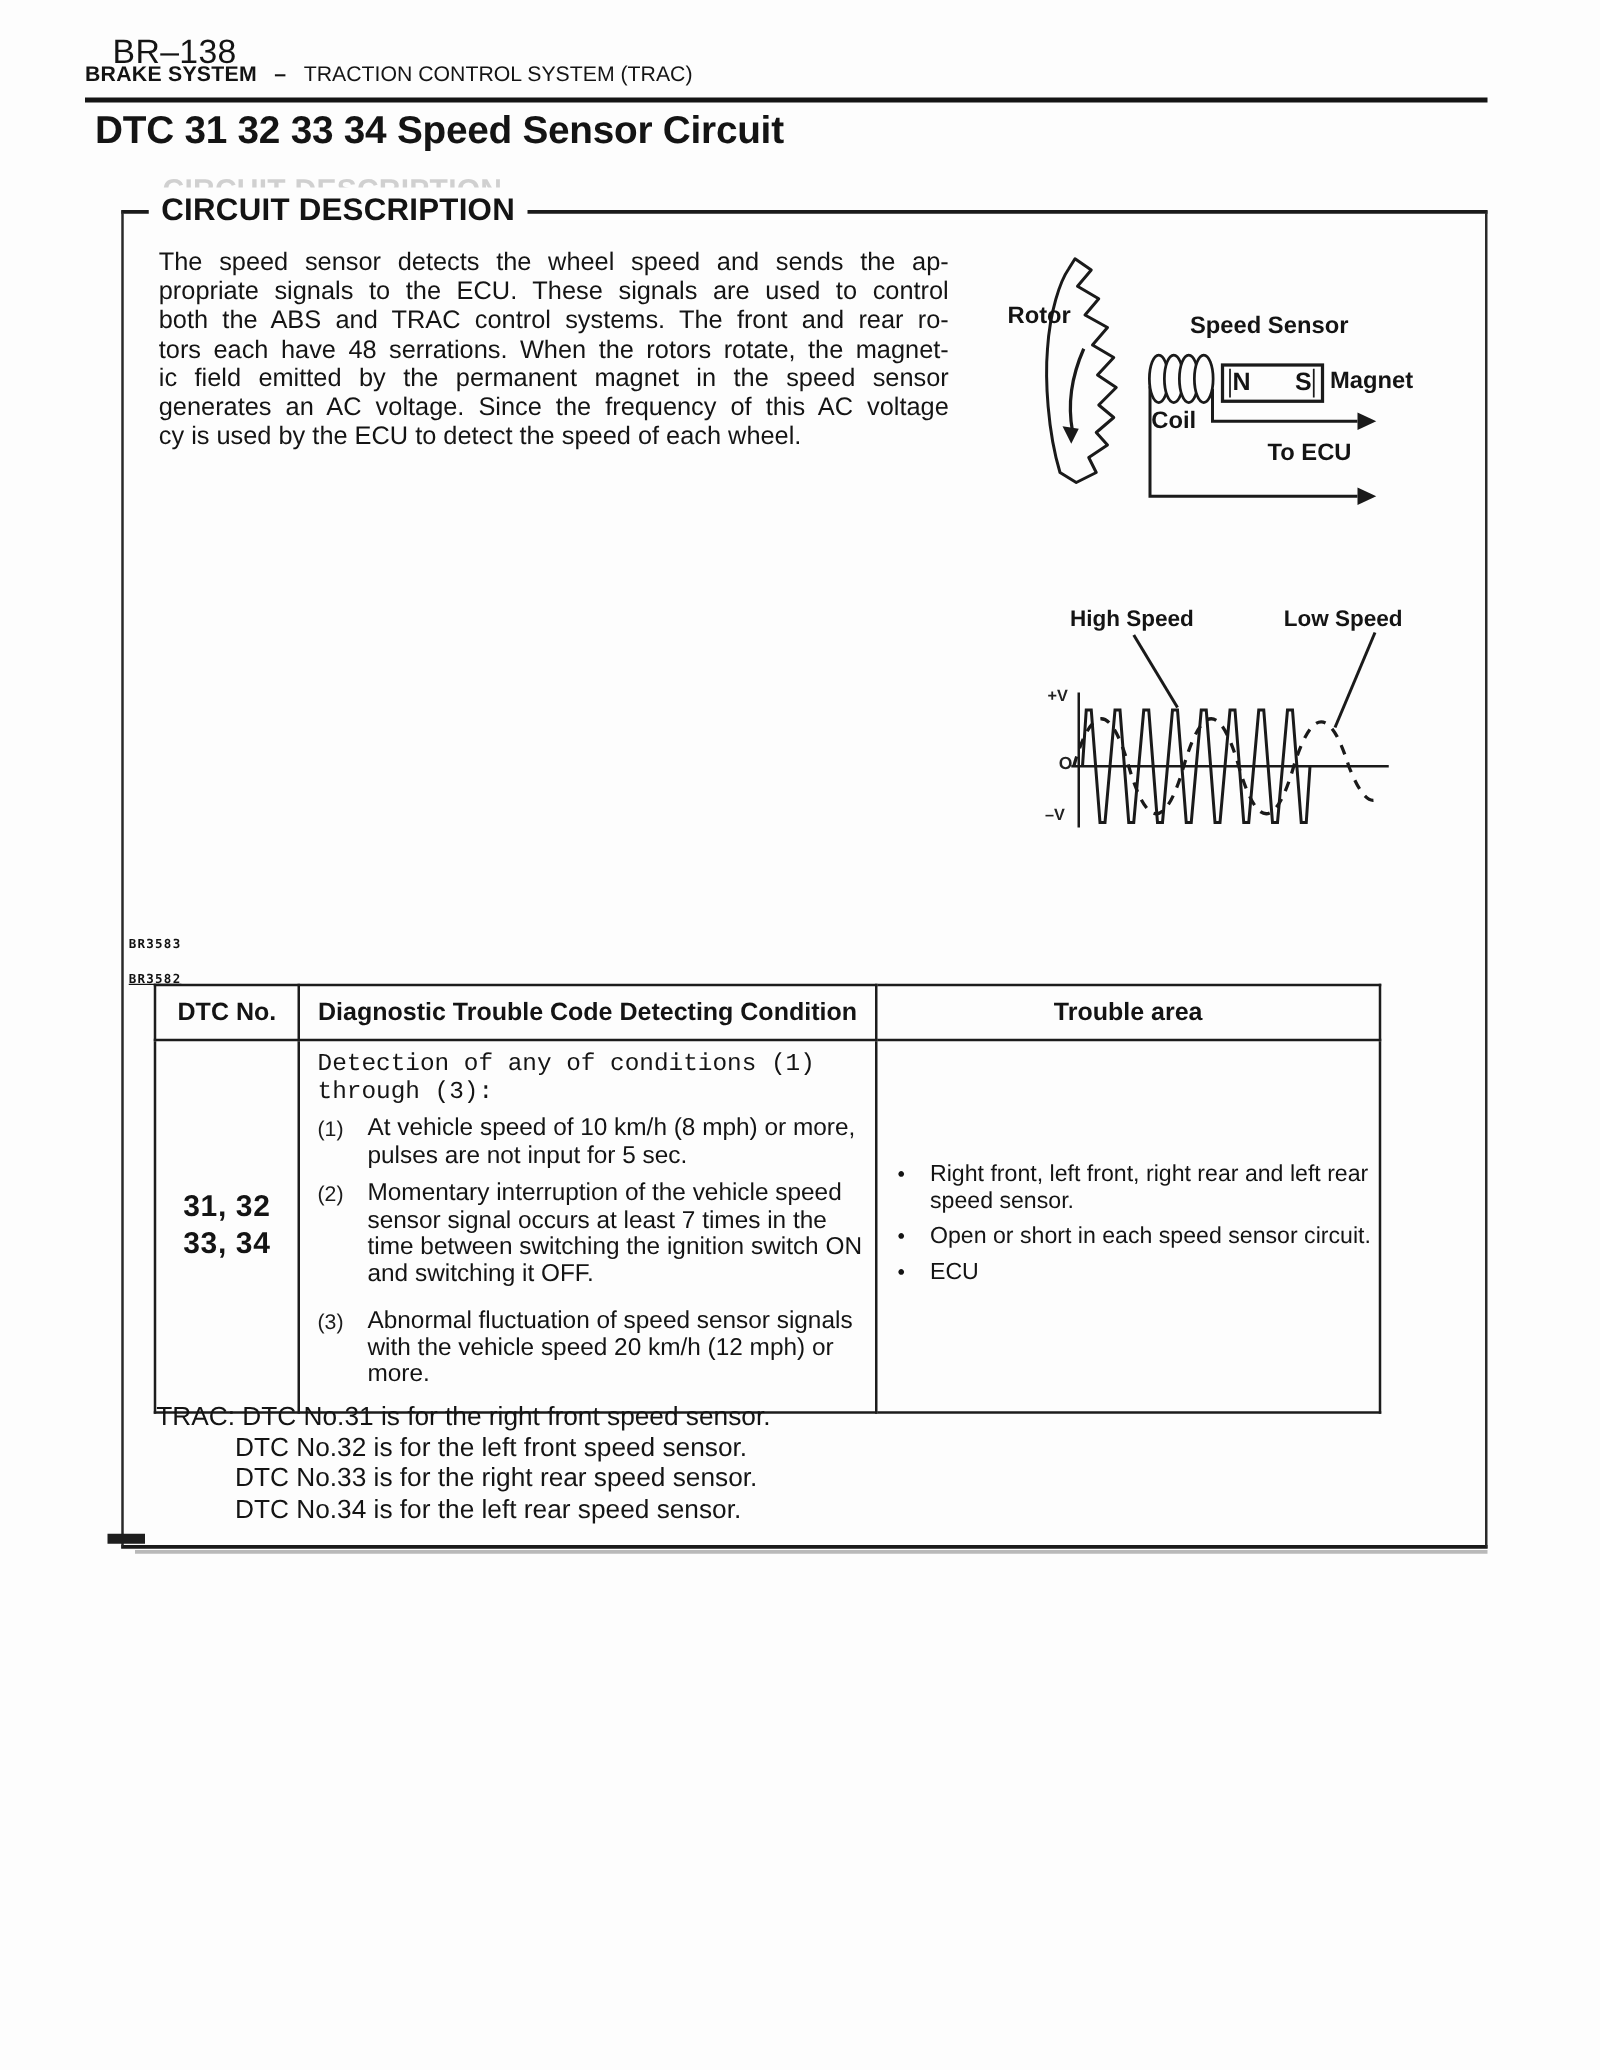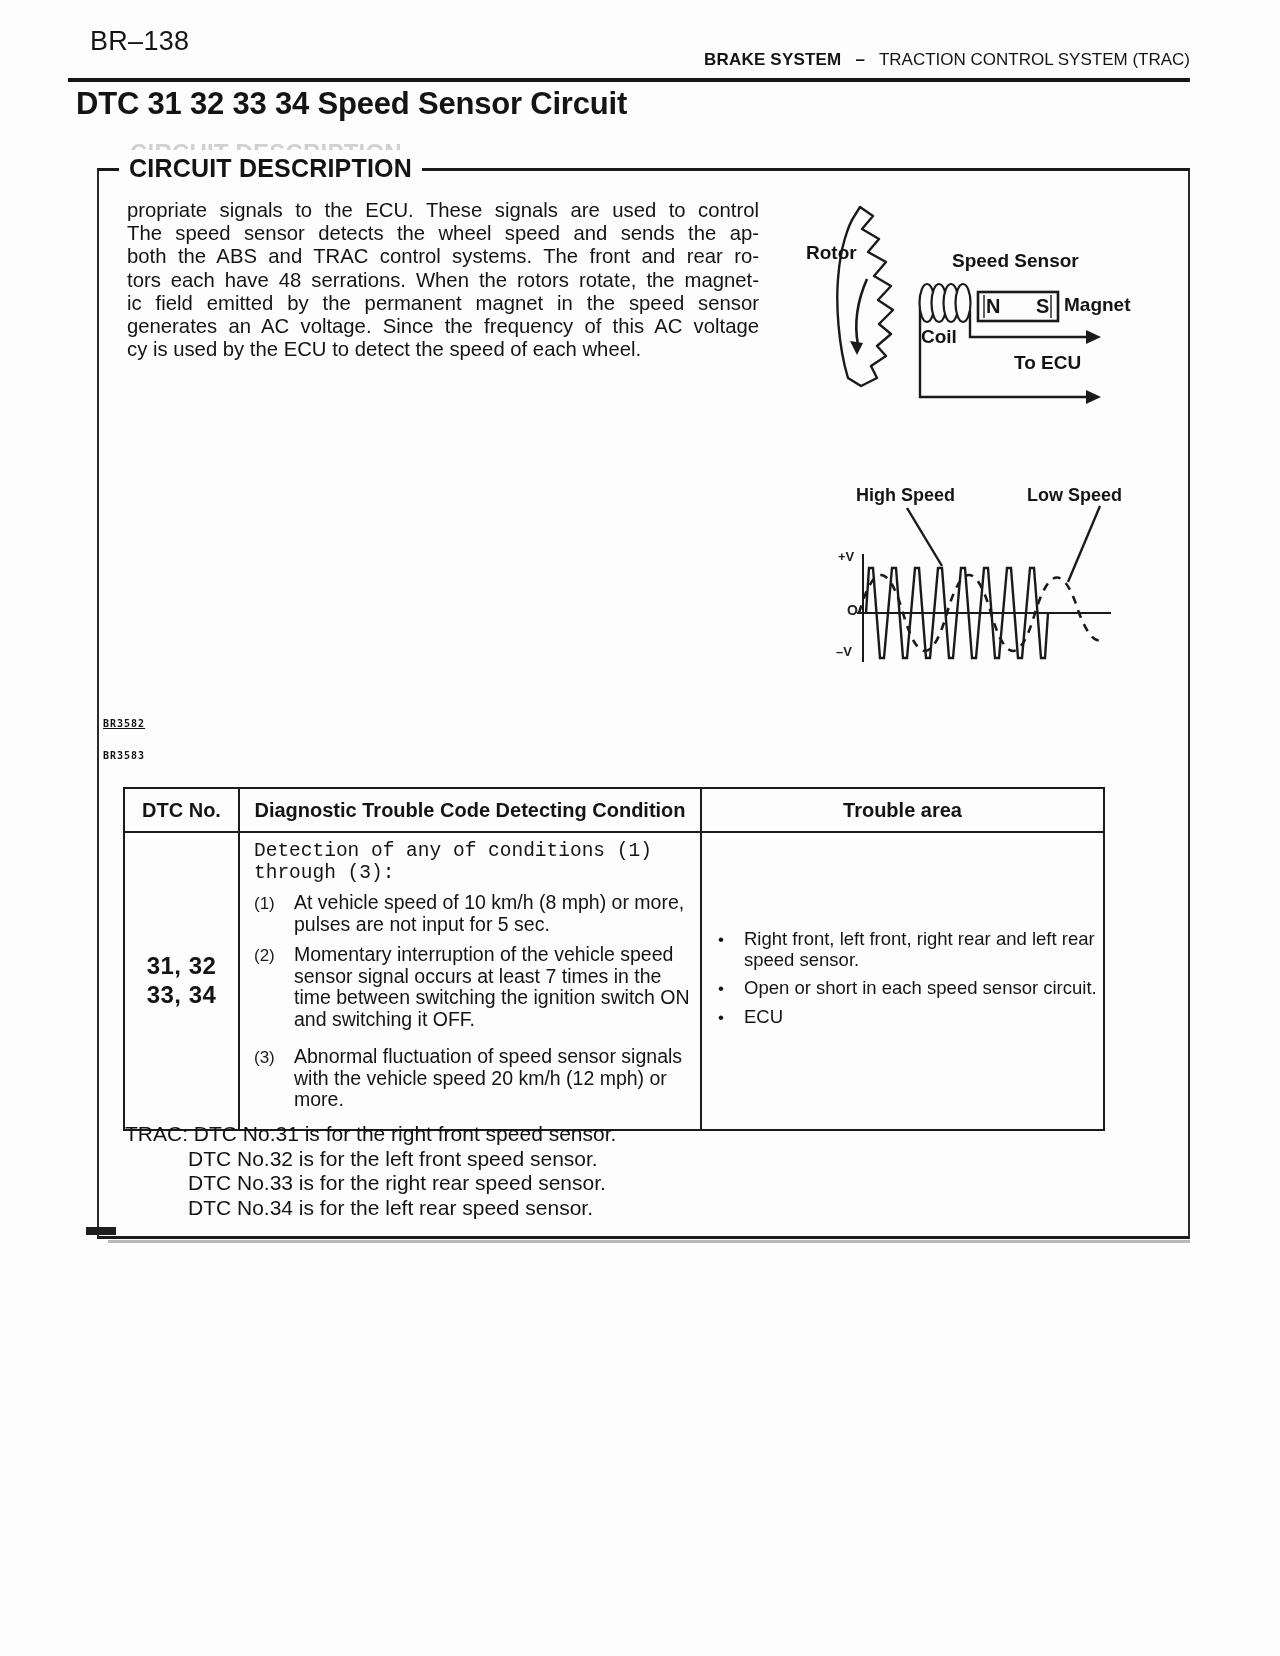--- a/index.html
+++ b/index.html
@@ -6,21 +6,21 @@
   .page{
     position:relative;width:1280px;height:1656px;margin:0 auto;
     background:#fdfdfd;color:#141414;
     font-family:"Liberation Sans", sans-serif;
     overflow:hidden;
   }
   .abs{position:absolute;}
   
   .pageno{left:90px;top:26px;font-size:27px;font-weight:normal;letter-spacing:.3px;}
   .runhead{left:68px;top:50px;width:1122px;border-bottom:4px solid #151515;height:28px;
-           text-align:right;font-size:17px;}
+           text-align:left;font-size:17px;}
   .runhead .rh-brake{font-weight:bold;letter-spacing:.2px;}
   .runhead .rh-dash{margin:0 14px;font-weight:bold;}
   .doc-title{left:76px;top:86px;font-size:31px;font-weight:bold;letter-spacing:-.2px;margin:0;}
   
   .cd-box{left:97px;top:168px;width:1089px;height:1065px;
     border-top:3px solid #1a1a1a;border-left:2px solid #2a2a2a;
     border-right:2px solid #2a2a2a;border-bottom:3px solid #1a1a1a;}
   .cd-title{position:absolute;top:-17px;left:20px;background:#fdfdfd;
     padding:0 10px;font-size:25px;font-weight:bold;letter-spacing:.2px;}
   .ghost-title{left:130px;top:139px;height:11px;overflow:hidden;opacity:.38;color:#8a8a8a;
@@ -77,22 +77,22 @@
 
   <h1 class="abs doc-title">DTC 31 32 33 34 Speed Sensor Circuit</h1>
 
   <div class="abs ghost-title">CIRCUIT DESCRIPTION</div>
 
   <div class="abs cd-box">
     <span class="cd-title">CIRCUIT DESCRIPTION</span>
   </div>
 
   <div class="abs para">
+    <div class="jl">The speed sensor detects the wheel speed and sends the ap-</div>
     <div class="jl">propriate signals to the ECU. These signals are used to control</div>
-    <div class="jl">The speed sensor detects the wheel speed and sends the ap-</div>
     <div class="jl">both the ABS and TRAC control systems. The front and rear ro-</div>
     <div class="jl">tors each have 48 serrations. When the rotors rotate, the magnet-</div>
     <div class="jl">ic field emitted by the permanent magnet in the speed sensor</div>
     <div class="jl">generates an AC voltage. Since the frequency of this AC voltage</div>
     <div class="last">cy is used by the ECU to detect the speed of each wheel.</div>
   </div>
 
   <svg class="abs" style="left:760px;top:185px;" width="345" height="240" viewBox="0 0 345 240">
 
     <path d="M 100,22 L 113,31 L 102,44 L 119,54 L 108,67 L 126,77 L 114,91 L 131,101 L 118,115
@@ -144,21 +144,21 @@
     <line x1="305" y1="56" x2="273" y2="132" stroke="#1a1a1a" stroke-width="2.4"></line>
   </svg>
 
   <div class="abs lbl-sm" style="left:856px;top:485px;">High Speed</div>
   <div class="abs lbl-sm" style="left:1027px;top:485px;">Low Speed</div>
   <div class="abs axis-lbl" style="left:838px;top:549px;">+V</div>
   <div class="abs axis-lbl" style="left:847px;top:602px;font-size:14px;">O</div>
   <div class="abs axis-lbl" style="left:836px;top:644px;">–V</div>
 
   <div class="abs figcode" style="top:750px;">BR3583</div>
-  <div class="abs figcode" style="top:718px;text-decoration:underline;">BR3582</div>
+  <div class="abs figcode" style="top:778px;text-decoration:underline;">BR3582</div>
 
   <table class="abs dtc-table">
     <colgroup>
         <col class="col-no">
         <col class="col-cond">
         <col class="col-area">
       </colgroup>
     <thead>
       <tr>
         <th>DTC No.</th>

